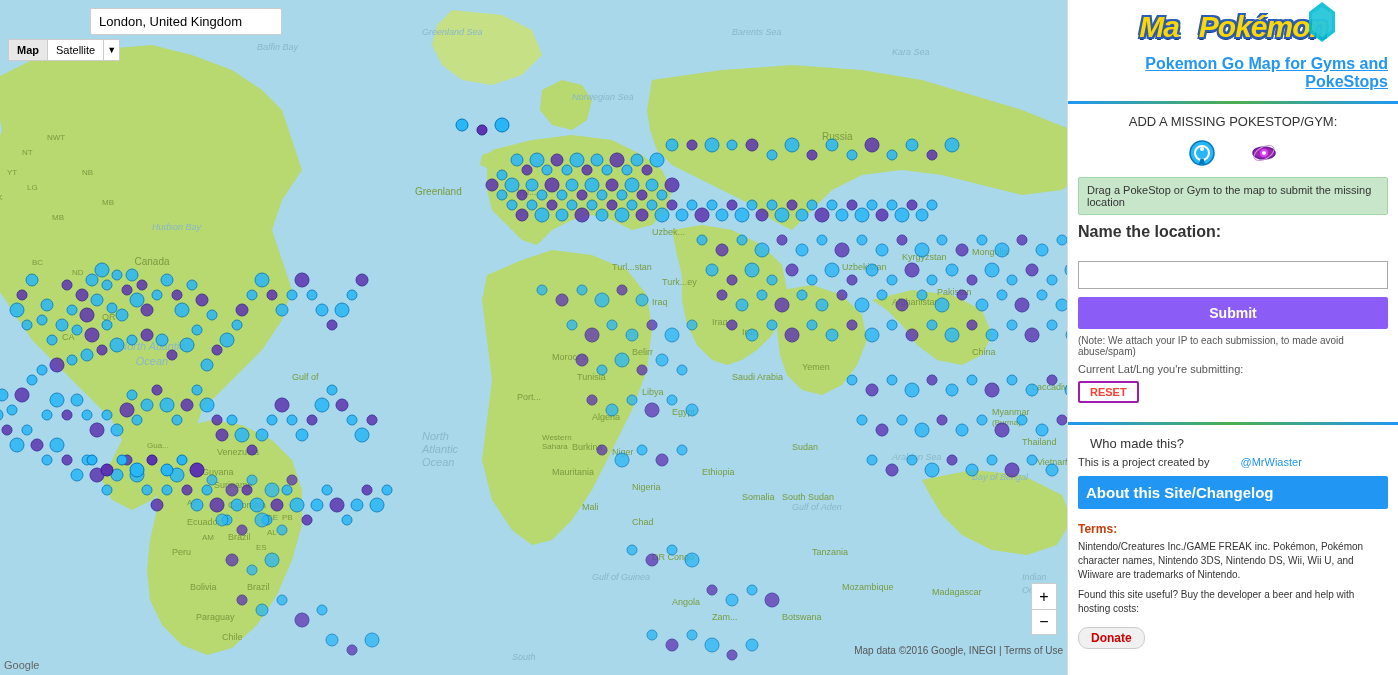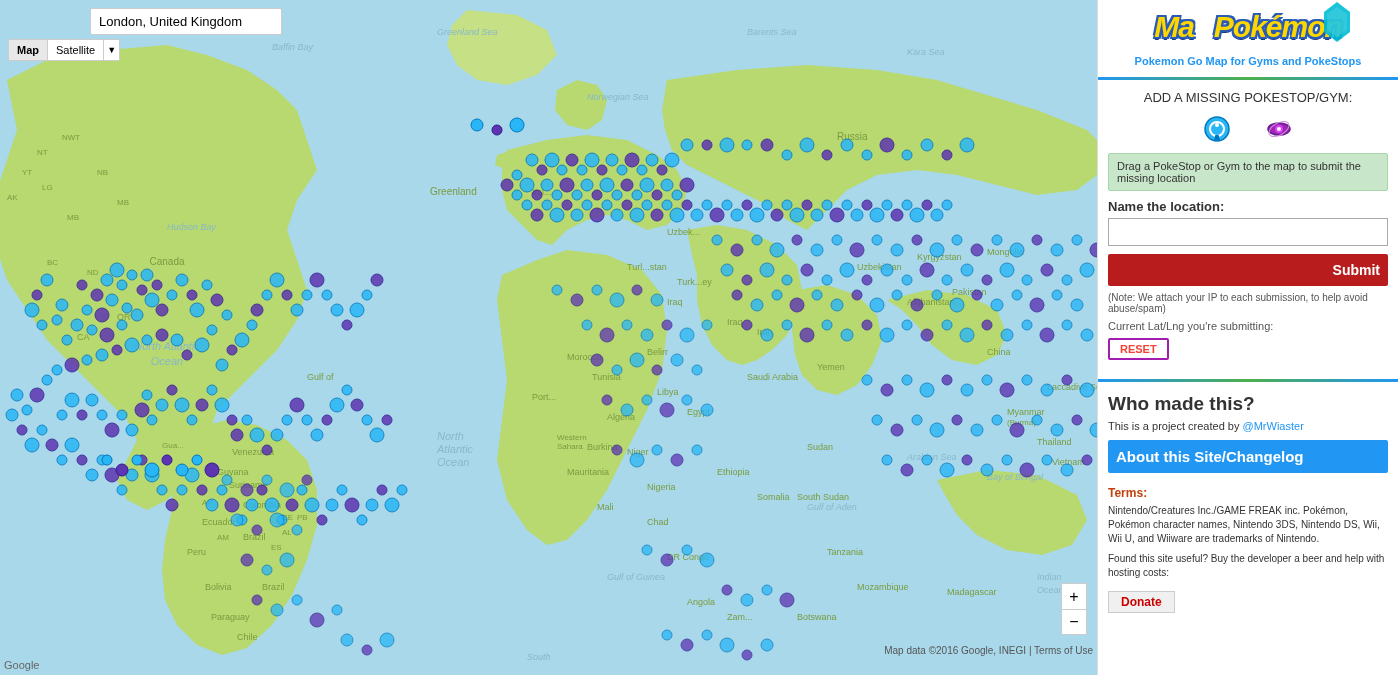--- a/index.html
+++ b/index.html
@@ -92,21 +92,21 @@
     .google-logo {
       position: absolute;
       bottom: 4px;
       left: 4px;
       font-size: 11px;
       color: #666;
     }
 
     
     #sidebar {
-      width: 301px;
+      width: 331px;
       background: #fff;
       display: flex;
       flex-direction: column;
       overflow-y: auto;
       border-left: 1px solid #ddd;
       flex-shrink: 0;
     }
 
     .sidebar-header {
       background: #fff;
@@ -117,25 +117,26 @@
     }
 
     .logo-container {
       display: flex;
       flex-direction: column;
       align-items: center;
       margin-bottom: 5px;
     }
 
     .logo-subtitle {
-      font-size: 11px;
+      font-size: 16px;
       color: #2196F3;
-      text-align: center;
+      text-align: right;
       margin-top: 2px;
       font-weight: bold;
+      text-decoration: underline;
     }
 
     .sidebar-divider {
       height: 3px;
       background: linear-gradient(to right, #2196F3, #4CAF50, #2196F3);
       width: 100%;
       margin: 5px 0;
     }
 
     .add-section {
@@ -181,48 +182,47 @@
       background: #c8e6c9;
       border: 1px solid #a5d6a7;
       padding: 6px 8px;
       font-size: 11px;
       color: #333;
       margin-bottom: 8px;
       border-radius: 2px;
     }
 
     .name-label {
-      font-size: 13px;
+      font-size: 16px;
       font-weight: bold;
       color: #333;
-      margin-bottom: 4px;
+      margin-bottom: 20px;
     }
 
     .name-input {
       width: 100%;
       height: 28px;
       border: 1px solid #aaa;
       padding: 3px 5px;
       font-size: 12px;
       margin-bottom: 8px;
       outline: none;
     }
 
     .submit-btn {
       width: 100%;
-      background: #b91c1c;
+      background: #8b5cf6;
       color: #fff;
       border: none;
       padding: 8px;
       font-size: 14px;
       font-weight: bold;
       cursor: pointer;
       border-radius: 2px;
       margin-bottom: 6px;
-      text-align: right;
     }
 
     .submit-note {
       font-size: 10px;
       color: #555;
       margin-bottom: 6px;
     }
 
     .latlng-label {
       font-size: 11px;
@@ -247,35 +247,37 @@
       background: linear-gradient(to right, #2196F3, #4CAF50, #2196F3);
       width: 100%;
       margin: 6px 0;
     }
 
     .who-made {
       padding: 5px 10px;
     }
 
     .who-title {
-      font-size: 19px;
-      font-weight: bold;
+      font-size: 13px;
+      font-weight: normal;
       color: #333;
       margin-bottom: 5px;
+      margin-left: 12px;
     }
 
     .who-text {
       font-size: 11px;
       color: #333;
       margin-bottom: 8px;
     }
 
     .who-link {
       color: #2196F3;
       text-decoration: none;
+      margin-left: 28px;
     }
 
     .about-btn {
       display: block;
       width: 100%;
       background: #2196F3;
       color: #fff;
       text-align: left;
       padding: 8px;
       font-size: 15px;
@@ -305,21 +307,21 @@
     }
 
     .donate-section {
       padding: 0 10px 10px;
     }
 
     .donate-link {
       display: inline-block;
       background: #f0f0f0;
       border: 1px solid #ccc;
-      border-radius: 0;
+      border-radius: 10px;
       padding: 3px 12px;
       font-size: 12px;
       color: #c00;
       font-weight: bold;
       text-decoration: none;
       cursor: pointer;
     }
   </style>
 </head>
 <body>
@@ -968,21 +970,21 @@
       </div>
     </div>
 
     <div class="drag-hint">Drag a PokeStop or Gym to the map to submit the missing location</div>
 
     <div class="name-label">Name the location:</div>
     <input class="name-input" type="text" style="">
 
     <button class="submit-btn">Submit</button>
 
-    <div class="submit-note">(Note: We attach your IP to each submission, to help avoid abuse/spam)</div>
+    <div class="submit-note">(Note: We attach your IP to each submission, to made avoid abuse/spam)</div>
 
     <div class="latlng-label">Current Lat/Lng you're submitting:</div>
 
     <button class="reset-btn">RESET</button>
   </div>
 
   <div class="section-divider"></div>
 
   <div class="who-made">
     <div class="who-title">Who made this?</div>

